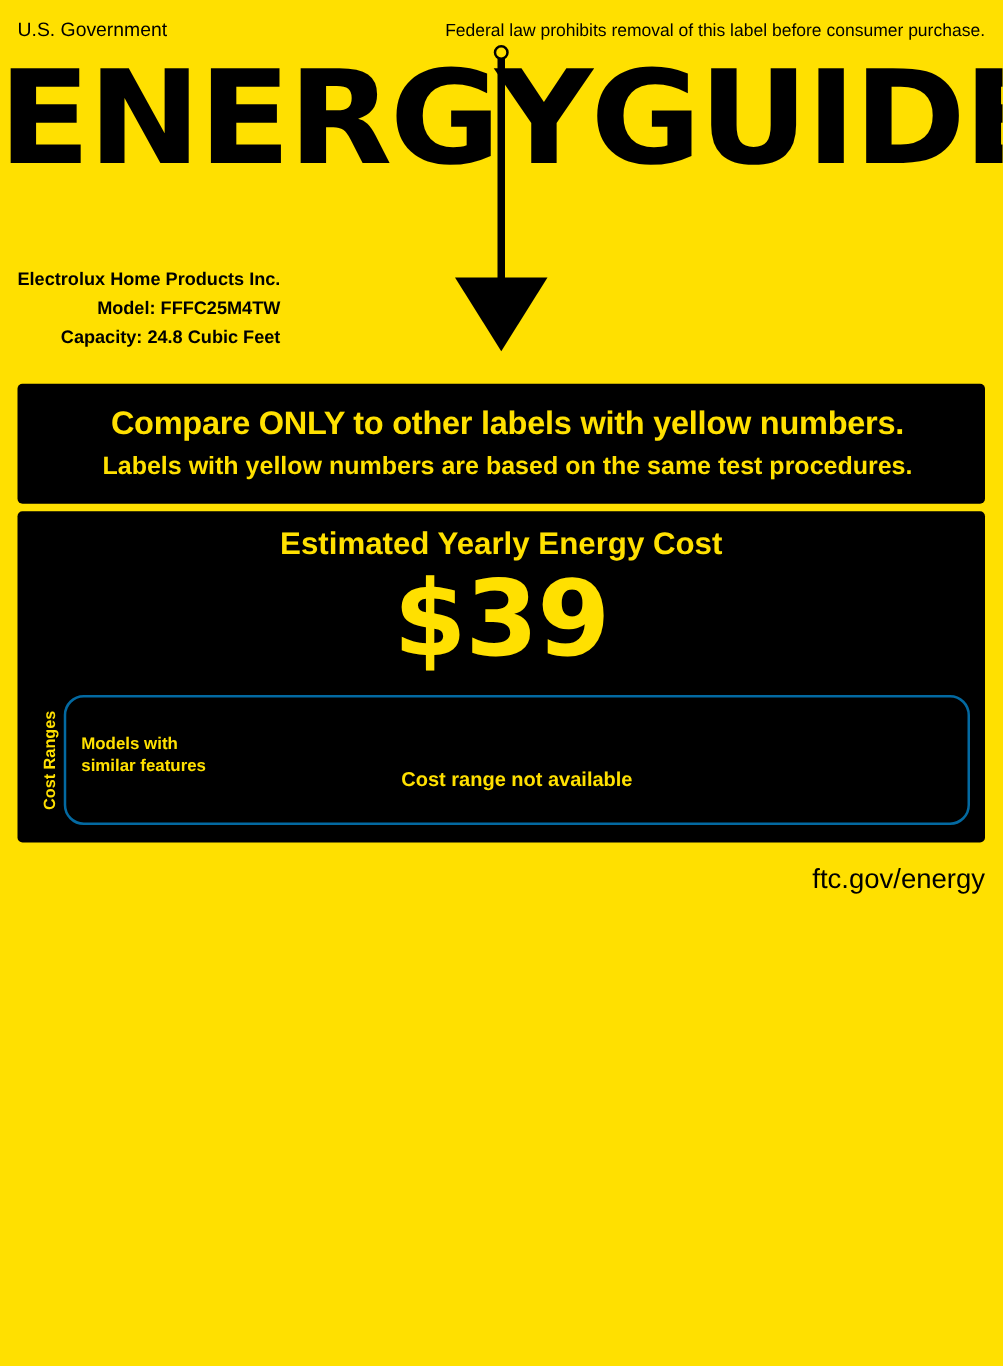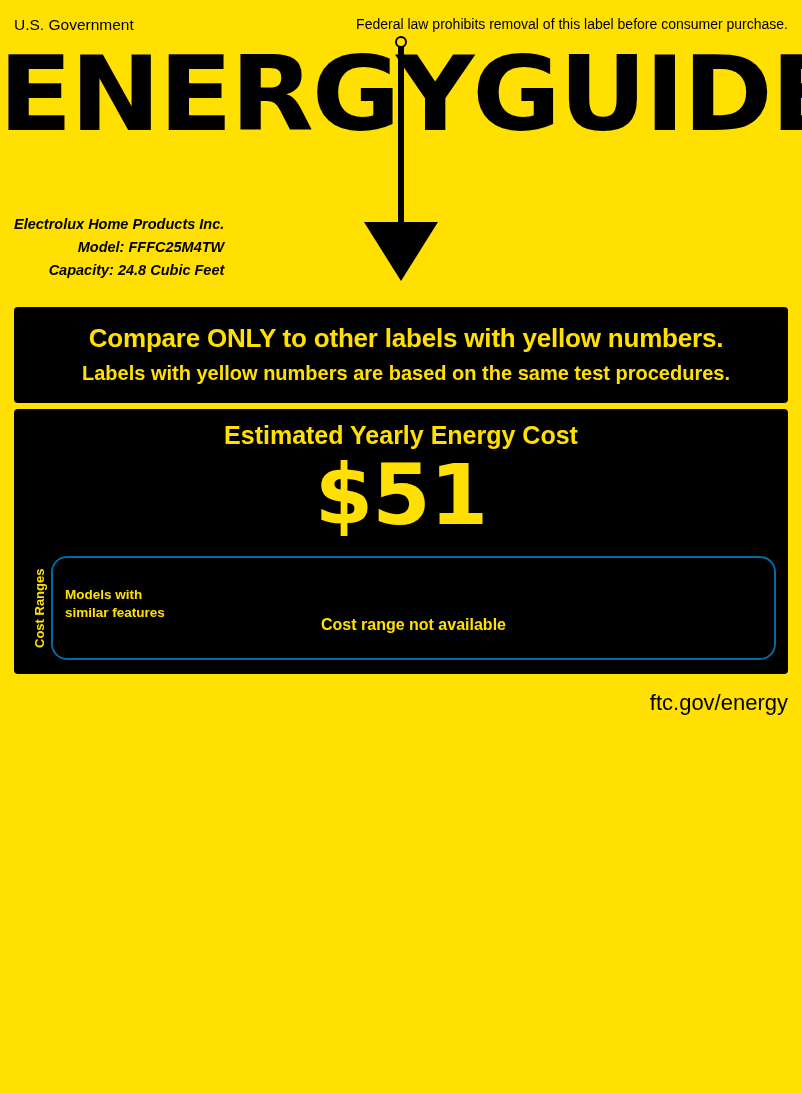--- a/index.html
+++ b/index.html
@@ -73,21 +73,20 @@
   .info-left { line-height: 1.6; }
   .info-left .type { margin-left: 2px; }
   .info-left ul {
     margin: 2px 0 0 0;
     padding-left: 20px;
   }
   .info-left li { margin-top: 2px; }
   .info-right {
     text-align: right;
     line-height: 1.6;
-    font-style: italic;
   }
 
   
   .panel {
     background: #000;
     color: #FFE000;
     border-radius: 4px;
   }
   .compare-panel {
     margin-top: 24px;
@@ -238,21 +237,21 @@
     </div>
   </div>
 
   <div class="panel compare-panel">
     <div class="compare-line1">Compare ONLY to other labels with yellow numbers.</div>
     <div class="compare-line2">Labels with yellow numbers are based on the same test procedures.</div>
   </div>
 
   <div class="panel cost-panel">
     <div class="cost-title">Estimated Yearly Energy Cost</div>
-    <div class="cost-amount">$51</div>
+    <div class="cost-amount">$39</div>
 
     <div class="ranges-wrap">
       <div class="ranges-label">Cost Ranges</div>
       <div class="ranges-box">
         <div class="ranges-models">
           <div>Models with</div>
           <div>similar features</div>
         </div>
         <div class="ranges-na">Cost range not available</div>
       </div>

